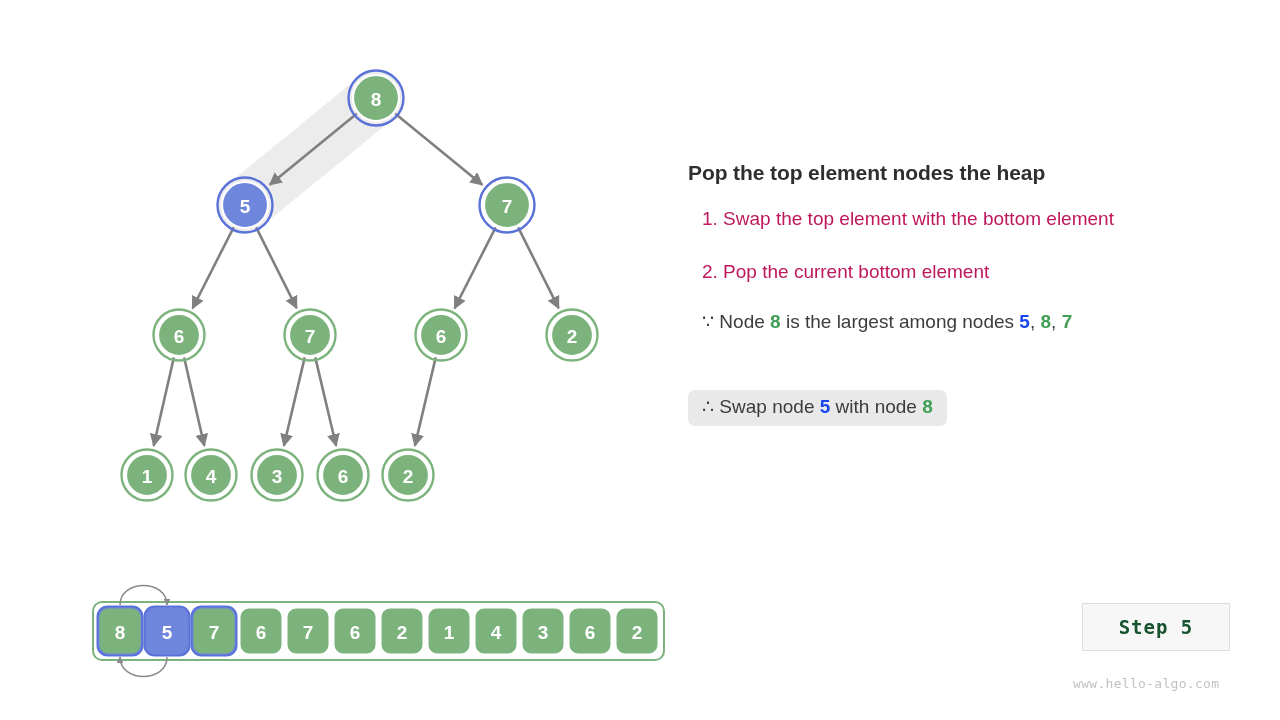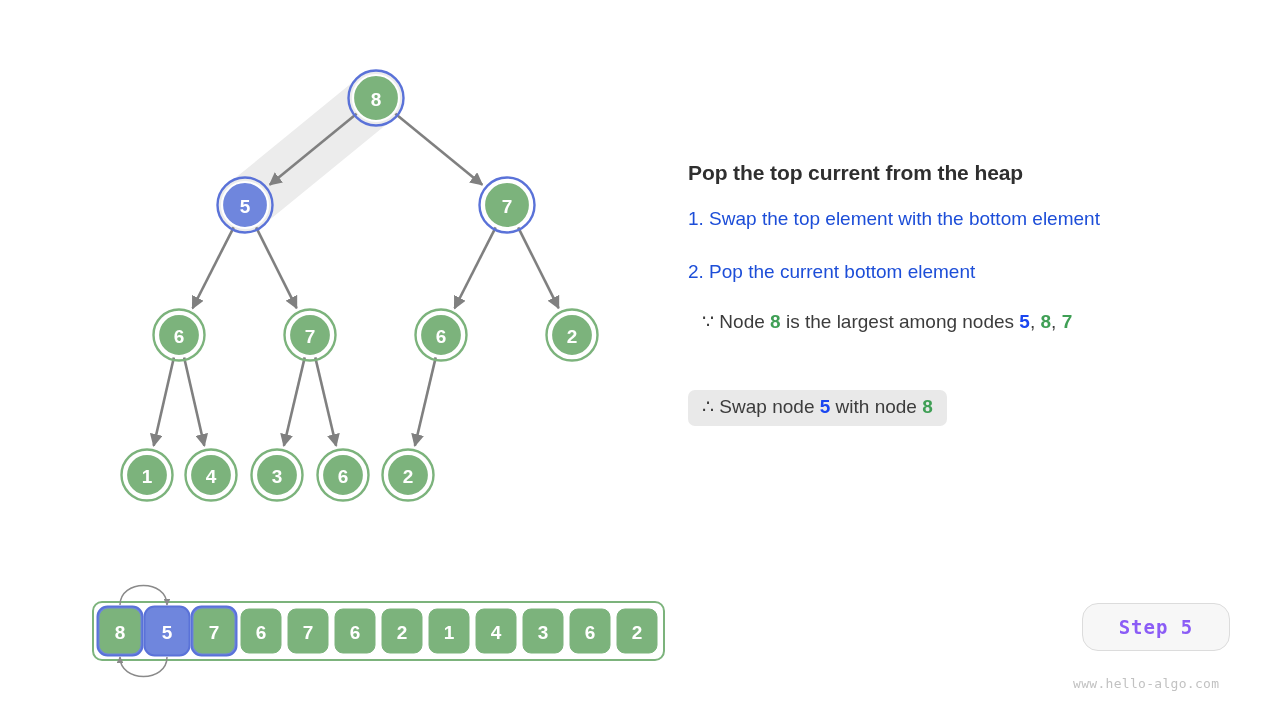--- a/index.html
+++ b/index.html
@@ -58,22 +58,22 @@
   #panel-title {
     font-size: 21px;
     font-weight: 700;
     color: #2f2f2f;
     letter-spacing: -0.1px;
     margin: 0 0 22px 0;
     line-height: 1.2;
   }
   .step-line {
     font-size: 19px;
-    color: #1d4ed8;
-    margin: 0 0 29px 0;
+    color: #be185d;
+    margin: 0 0 29px 14px;
     line-height: 1.25;
     white-space: pre;
   }
   .reason-block {
     margin-top: -8px;
   }
   .reason-line {
     font-size: 19px;
     color: #3c3c3c;
     line-height: 1.3;
@@ -95,29 +95,29 @@
 
   
   #step-badge {
     position: absolute;
     left: 1082px;
     top: 603px;
     width: 148px;
     height: 48px;
     box-sizing: border-box;
     border: 1px solid #dcdcdc;
-    border-radius: 16px;
+    border-radius: 1px;
     background: #f7f7f7;
     display: flex;
     align-items: center;
     justify-content: center;
     font-family: "DejaVu Sans Mono", monospace;
     font-size: 19px;
     font-weight: 700;
-    color: #8b5cf6;
+    color: #14532d;
     letter-spacing: 1px;
   }
   #watermark {
     position: absolute;
     left: 1073px;
     top: 676px;
     font-family: "DejaVu Sans Mono", monospace;
     font-size: 13px;
     color: #c2c2c2;
     letter-spacing: 0.3px;
@@ -274,21 +274,21 @@
         </g>
       </g>
     <g id="swap-arc-layer">
         <path d="M 120 605 C 120 579, 167 579, 167 605" fill="none" stroke="#8a8a8a" stroke-width="1.5" marker-end="url(#arrowSwap)"></path>
         <path d="M 167 657 C 167 683, 120 683, 120 657" fill="none" stroke="#8a8a8a" stroke-width="1.5" marker-end="url(#arrowSwap)"></path>
       </g>
   </svg>
 </div>
 
 <div id="text-panel">
-  <h1 id="panel-title">Pop the top current from the heap</h1>
+  <h1 id="panel-title">Pop the top element nodes the heap</h1>
   <p class="step-line">1. Swap the top element with the bottom element</p>
   <p class="step-line">2. Pop the current bottom element</p>
   <div class="reason-block">
     <div class="reason-line plain" id="because-line"><span>∵</span><span> Node </span><span class="num-green">8</span><span> is the largest among nodes </span><span class="num-blue">5</span><span>, </span><span class="num-green">8</span><span>, </span><span class="num-green">7</span></div>
     <div style="height:6px"></div>
     <div class="reason-line boxed" id="therefore-line"><span>∴</span><span> Swap node </span><span class="num-blue">5</span><span> with node </span><span class="num-green">8</span></div>
   </div>
 </div>
 
 <div id="step-badge">Step 5</div>

